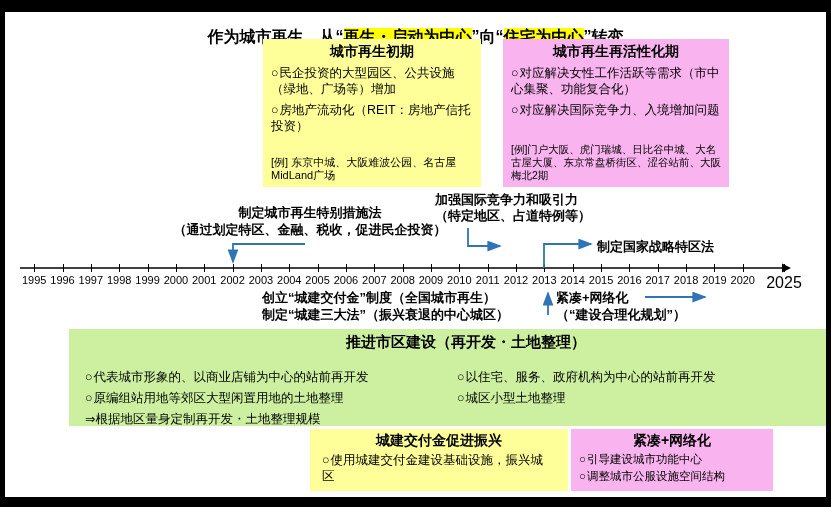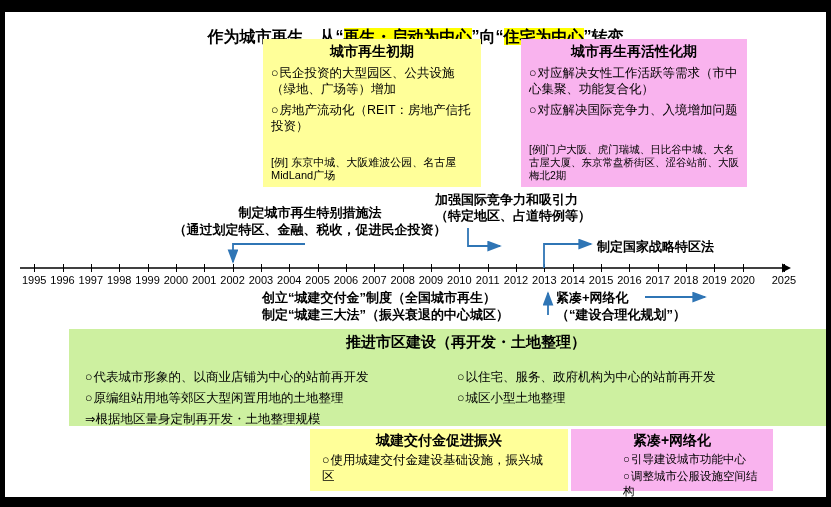--- a/index.html
+++ b/index.html
@@ -16,61 +16,61 @@
   }
   
   .title-wrap { position:absolute; left:0; right:0; top:16px; height:19px; overflow:hidden; text-align:center; white-space:nowrap; }
   .title-line { display:inline-block; margin-top:-7px; font-weight:bold; font-size:16px; line-height:24px; }
   .tseg.hl { background: var(--highlight-yellow, #ffff00); }
 
   
   .phase { position:absolute; top:27px; height:148px; box-sizing:border-box; padding:4px 8px 5px 8px; display:flex; flex-direction:column; }
   .phase.blue   { left:50px;  width:203px; background:var(--phase-blue,#cce6f7); }
   .phase.yellow { left:258px; width:218px; background:var(--phase-yellow,#ffff99); }
-  .phase.pink   { left:516px; width:226px; background:var(--phase-pink,#f9b3ee); }
+  .phase.pink   { left:498px; width:226px; background:var(--phase-pink,#f9b3ee); }
   .phase-title { text-align:center; font-weight:bold; font-size:14px; margin-bottom:4px; }
   .bullet { font-size:12.5px; line-height:16px; margin-bottom:5px; }
   .bm { margin-right:1px; }
   .example { font-size:11px; line-height:13px; margin-top:auto; }
   .phase.pink .example { font-size:10.5px; }
 
   
   .ann { position:absolute; font-size:13px; font-weight:bold; line-height:17px; }
   .ann div { white-space:nowrap; }
   .ann1 { left:105px; top:192px; width:400px; text-align:center; }
   .ann2 { left:430px; top:180px; width:225px; line-height:16px; }
   .ann3 { left:592px; top:226px; }
   .ann4 { left:257px; top:277px; }
   .ann5 { left:551px; top:277px; }
 
   
   .tl { position:absolute; left:15px; top:248px; width:785px; height:32px; }
   .years { position:absolute; left:0; top:0; width:737px; display:flex; }
   .yr { flex:1; text-align:center; font-size:11px; padding-top:14px; position:relative; }
   .yr::before, .far::before { content:""; position:absolute; left:50%; top:4px; width:1px; height:8px; background:#000; }
-  .far { position:absolute; left:741px; top:0; width:46px; text-align:center; font-size:11px; padding-top:14px; }
+  .far { position:absolute; left:741px; top:0; width:46px; text-align:center; font-size:16px; padding-top:14px; }
 
   
   .green {
     position:absolute; left:64px; top:317px; width:794px; height:97px;
     background:var(--box-green,#cdf0a0); box-sizing:border-box; padding-top:4px;
   }
   .green-title { text-align:center; font-weight:bold; font-size:15px; }
   .gcol { position:absolute; top:40px; font-size:12.5px; line-height:17px; }
   .gcol.left  { left:16px;  width:380px; }
   .gcol.right { left:388px; width:320px; }
 
   
   .bbox { position:absolute; top:417px; height:62px; box-sizing:border-box; padding:3px 8px; }
   .bbox.grant   { left:305px; width:258px; background:var(--phase-yellow,#ffff99); }
   .bbox.compact { left:566px; width:202px; background:var(--phase-pink,#f9b3ee); }
   .bbox-title { text-align:center; font-weight:bold; font-size:14px; margin-bottom:2px; }
   .bbox .bullet { margin-bottom:2px; }
   .bbox.grant .bullet { padding:0 8px 0 4px; }
-  .bbox.compact .bullet { font-size:11.5px; line-height:15px;margin-left:44px; }
+  .bbox.compact .bullet { font-size:11.5px; line-height:15px; }
 
   
   .overlay { position:absolute; left:0; top:0; pointer-events:none; }
   .arrow { fill:none; stroke:var(--arrow-blue,#2f75b5); stroke-width:1.8px; }
   .ah { fill:var(--arrow-blue,#2f75b5); }
   .axis { stroke:#000; stroke-width:1.4px; }
 </style>
 </head>
 <body>
 

